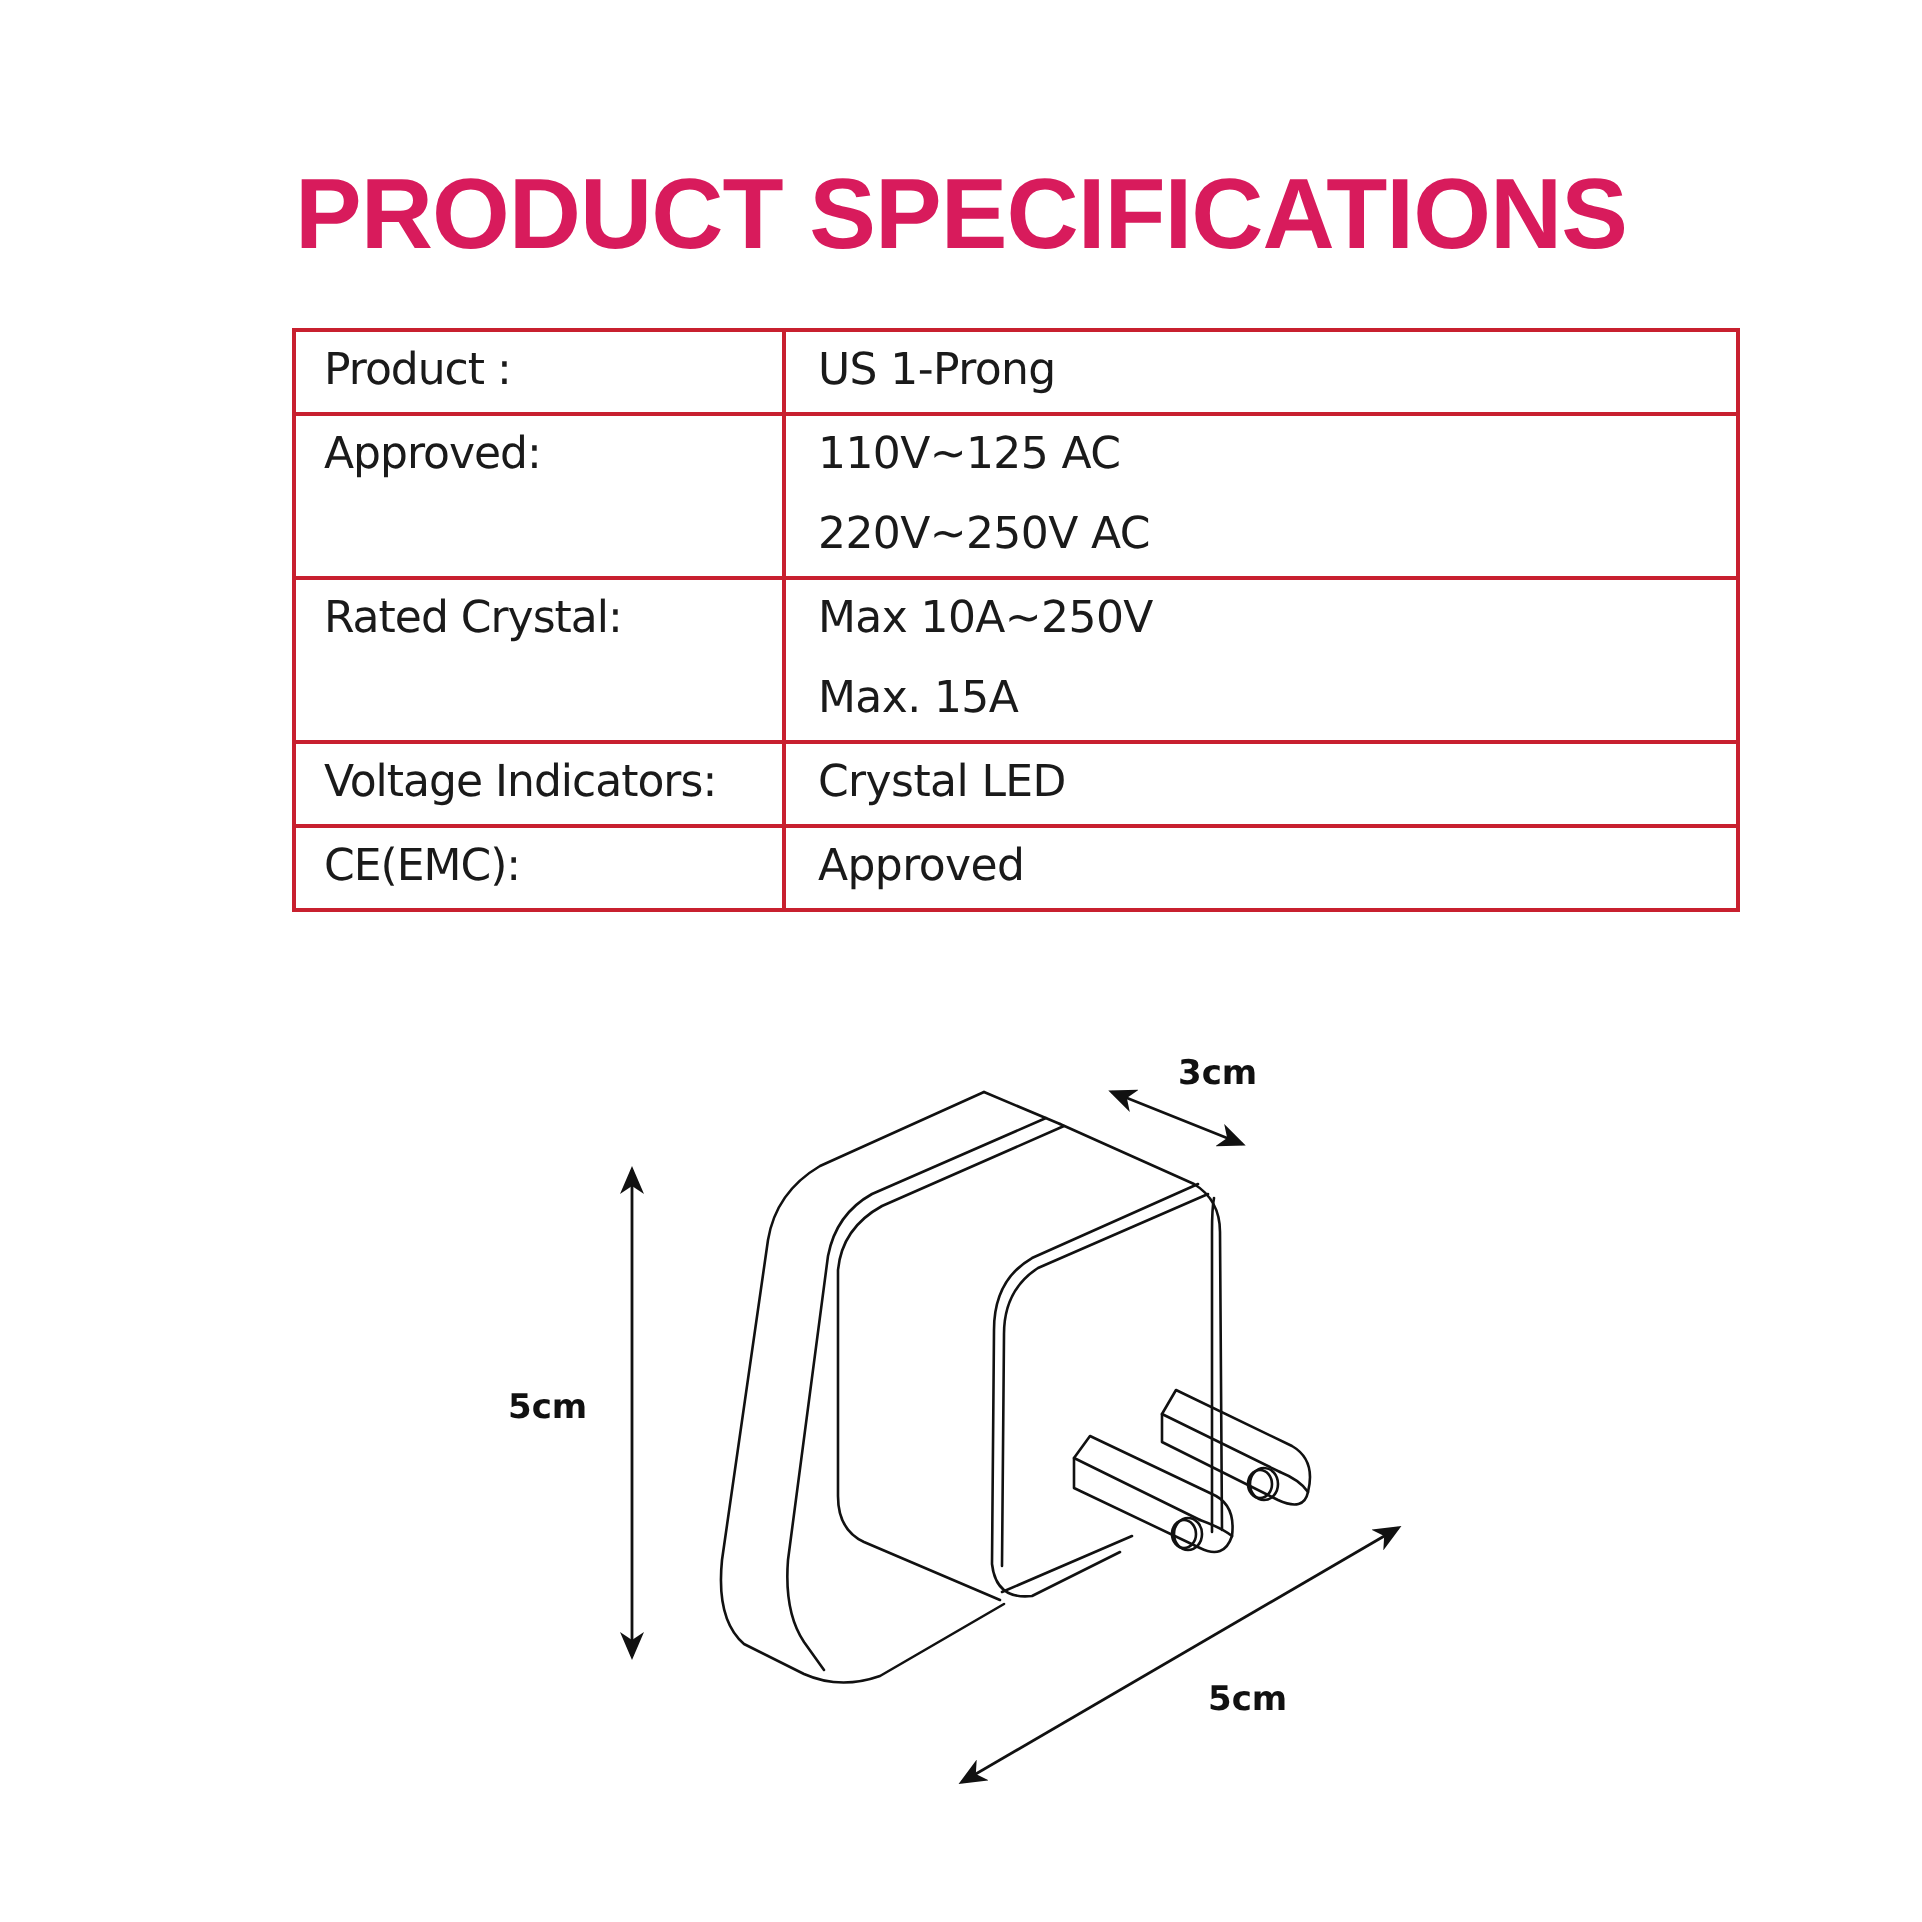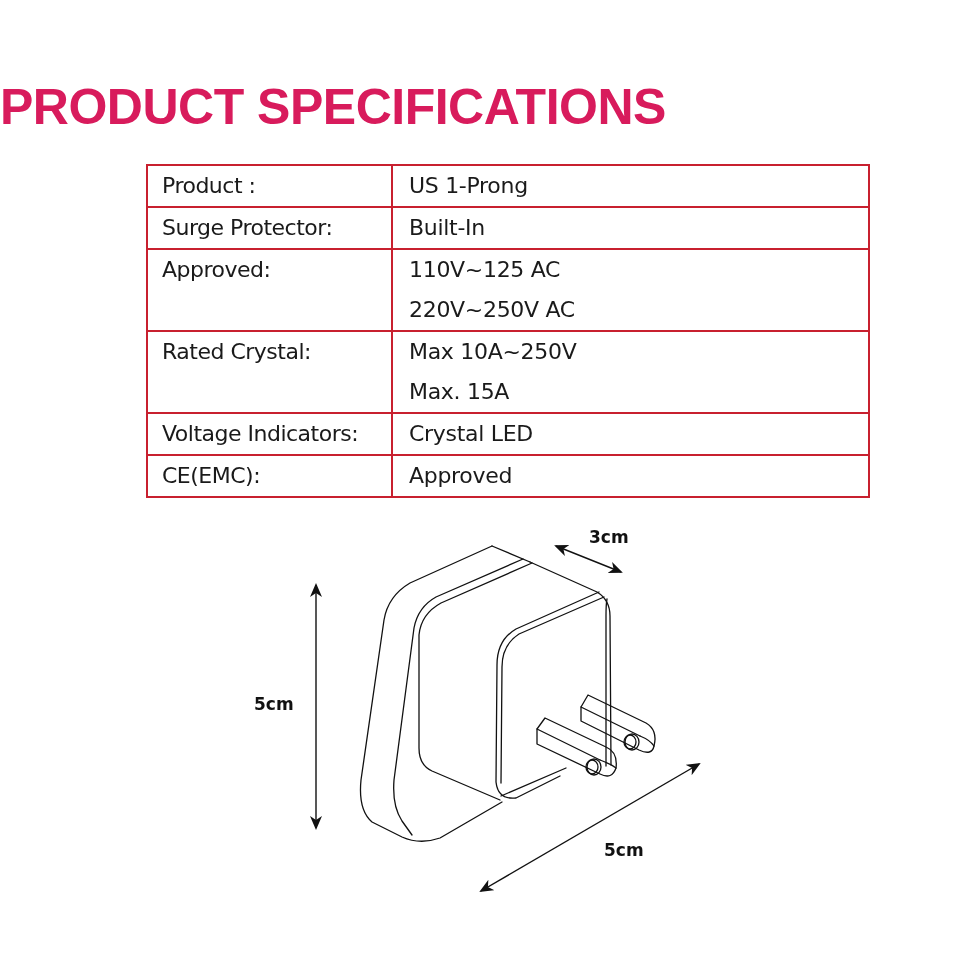--- a/index.html
+++ b/index.html
@@ -1,18 +1,18 @@
 <!DOCTYPE html>
 <html><head>
   <meta charset="utf-8">
   <style>
     html, body { margin: 0; padding: 0; background: #ffffff; }
     body { width: 961px; height: 961px; position: relative; overflow: hidden; font-family: "Liberation Sans", "DejaVu Sans", sans-serif; }
     .title {
-      position: absolute; left: 0; top: 78px; width: 961px; 
+      position: absolute; left: 0; top: 78px; width: 961px; text-align: center;
       color: #d81b5c; font-weight: bold; font-size: 50px; letter-spacing: -0.5px;
       font-family: "Liberation Sans", "DejaVu Sans", sans-serif;
     }
     .spec-table {
       position: absolute; left: 146px; top: 164px; width: 724px;
       border-collapse: collapse; border: 2px solid #c8202f;
     }
     .spec-table td {
       border: 2px solid #c8202f; vertical-align: top; color: #1a1a1a;
       font-size: 22px; padding: 0 0 0 14px; line-height: 40px;
@@ -35,28 +35,20 @@
 <div class="title">PRODUCT SPECIFICATIONS</div>
 
 <table class="spec-table">
   <tbody>
       <tr>
     <td class="label">
           <span class="line">Product :</span>
         </td>
     <td class="value">
           <span class="line">US 1-Prong</span>
-        </td>
-  </tr>
-  <tr>
-    <td class="label">
-          <span class="line">Surge Protector:</span>
-        </td>
-    <td class="value">
-          <span class="line">Built-In</span>
         </td>
   </tr>
   <tr>
     <td class="label">
           <span class="line">Approved:</span>
         </td>
     <td class="value">
       <span class="line">110V~125 AC</span>
       <span class="line">220V~250V AC</span>
     </td>

